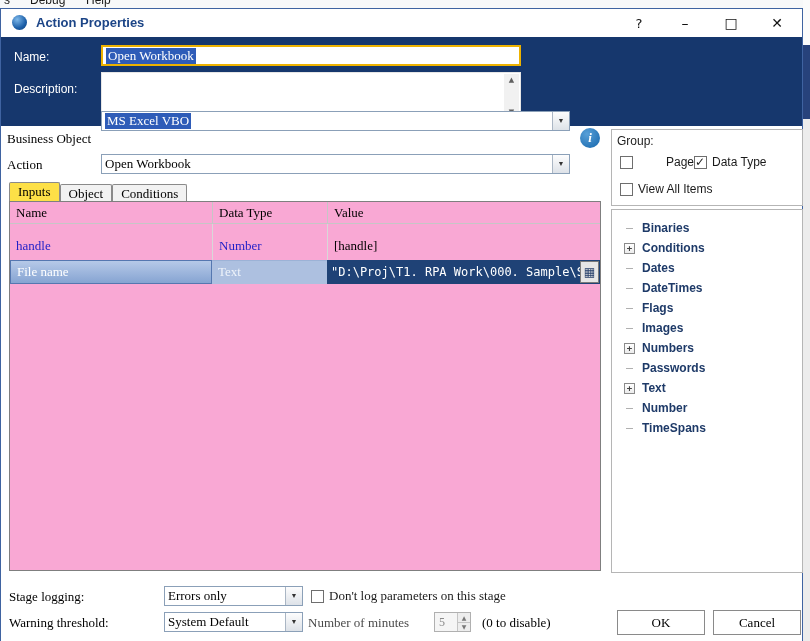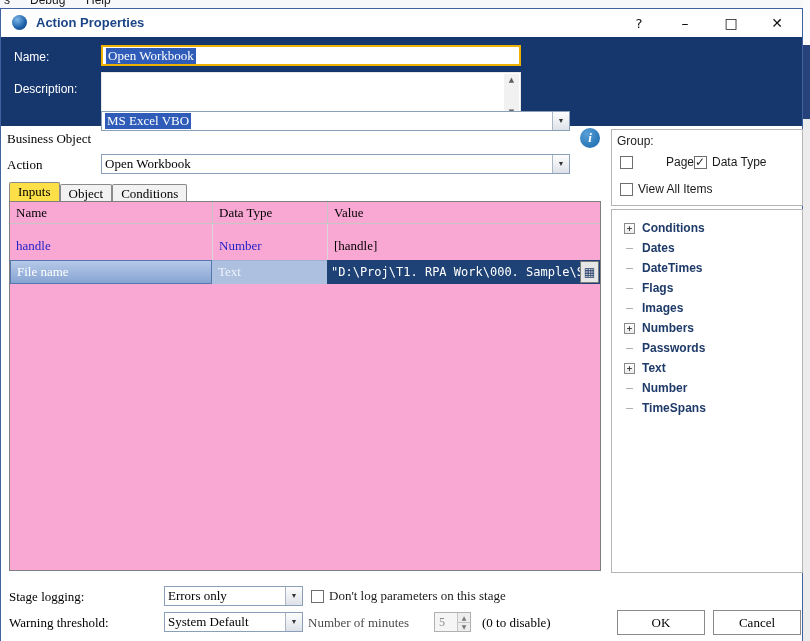--- a/index.html
+++ b/index.html
@@ -212,20 +212,24 @@
         <span>Data Type</span>
       </label>
       <label class="cb cb-viewall">
         <span class="cb-box"></span>
         <span>View All Items</span>
       </label>
     </div>
 
     <div class="tree">
       <div class="tree-item">
+        <span class="tree-icon"></span>
+        <span class="tree-label">Binaries</span>
+      </div>
+      <div class="tree-item">
         <span class="tree-icon">+</span>
         <span class="tree-label">Conditions</span>
       </div>
       <div class="tree-item">
         <span class="tree-icon"></span>
         <span class="tree-label">Dates</span>
       </div>
       <div class="tree-item">
         <span class="tree-icon"></span>
         <span class="tree-label">DateTimes</span>

